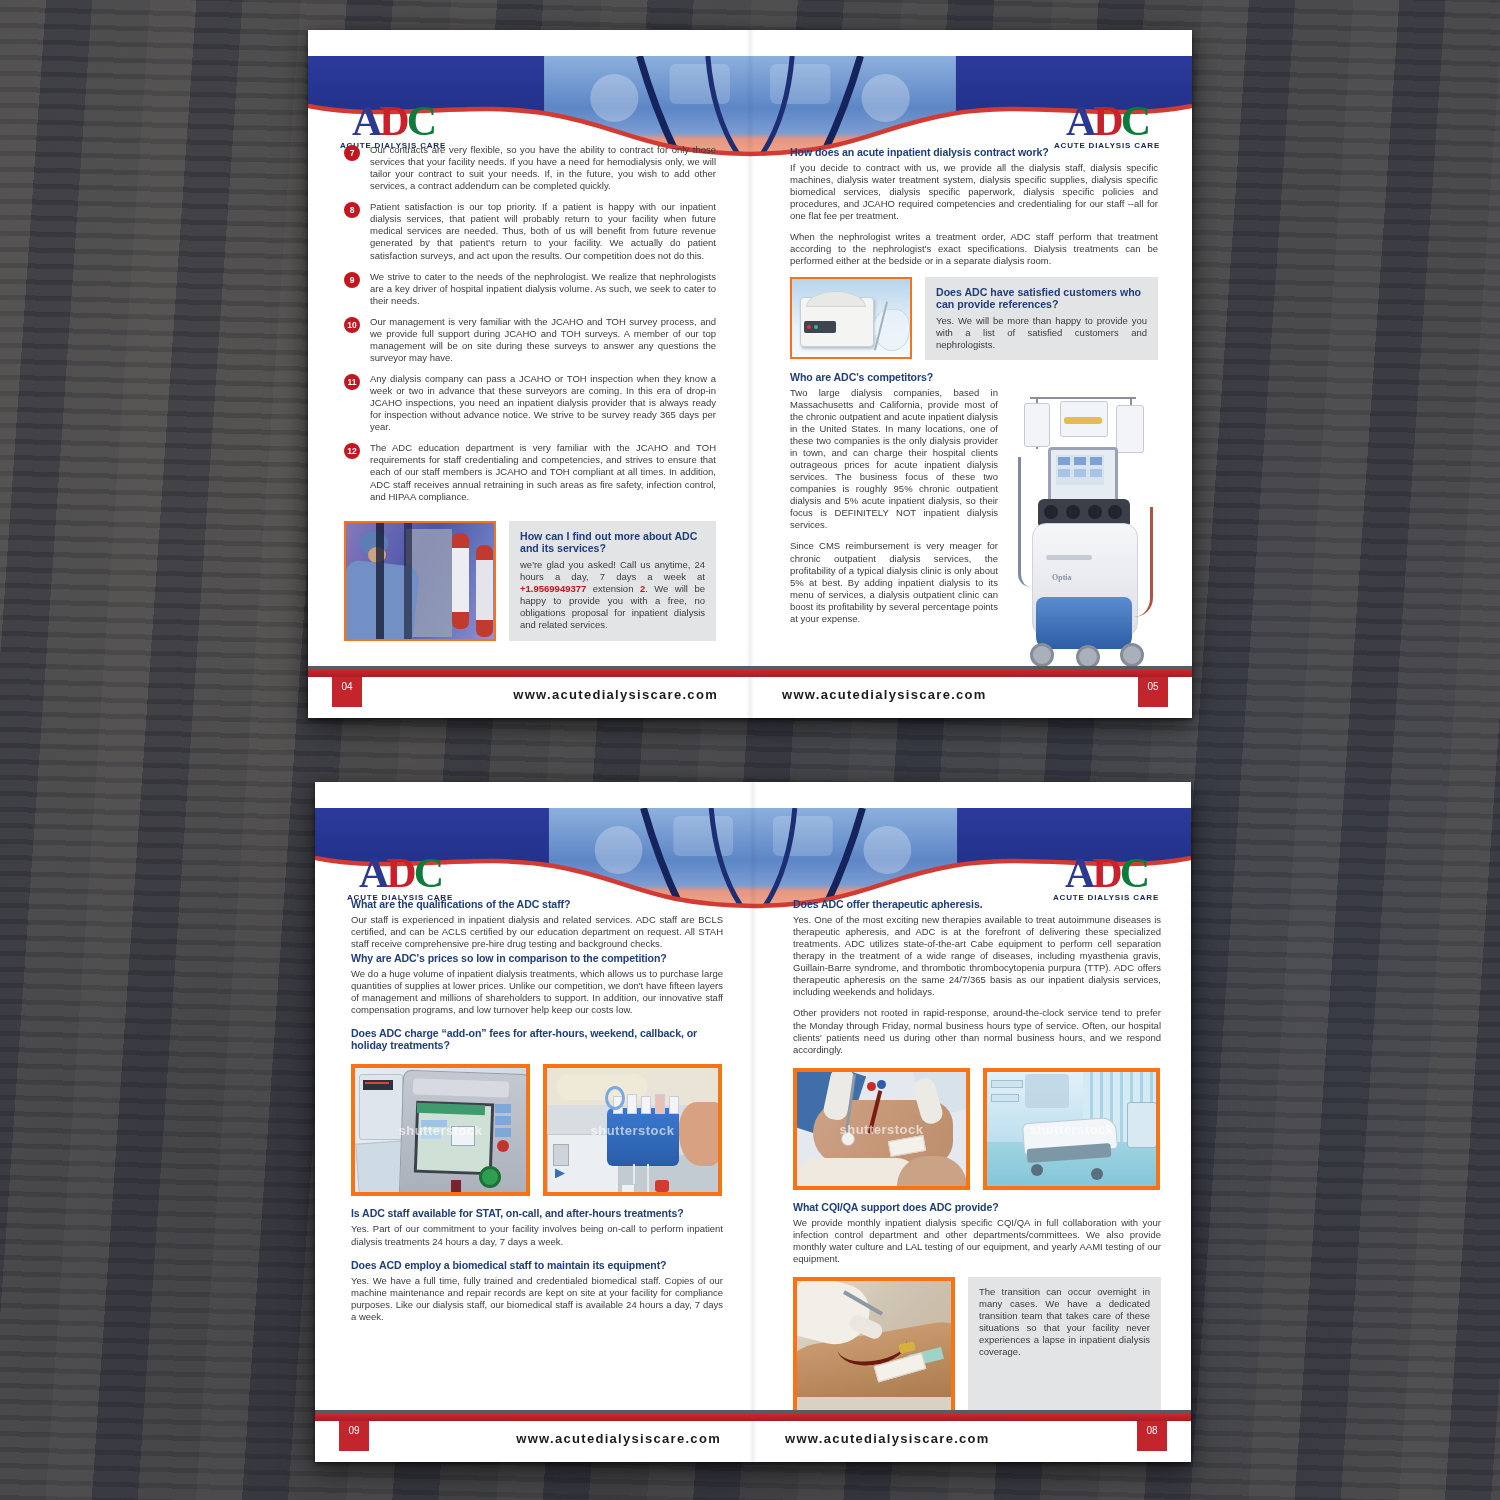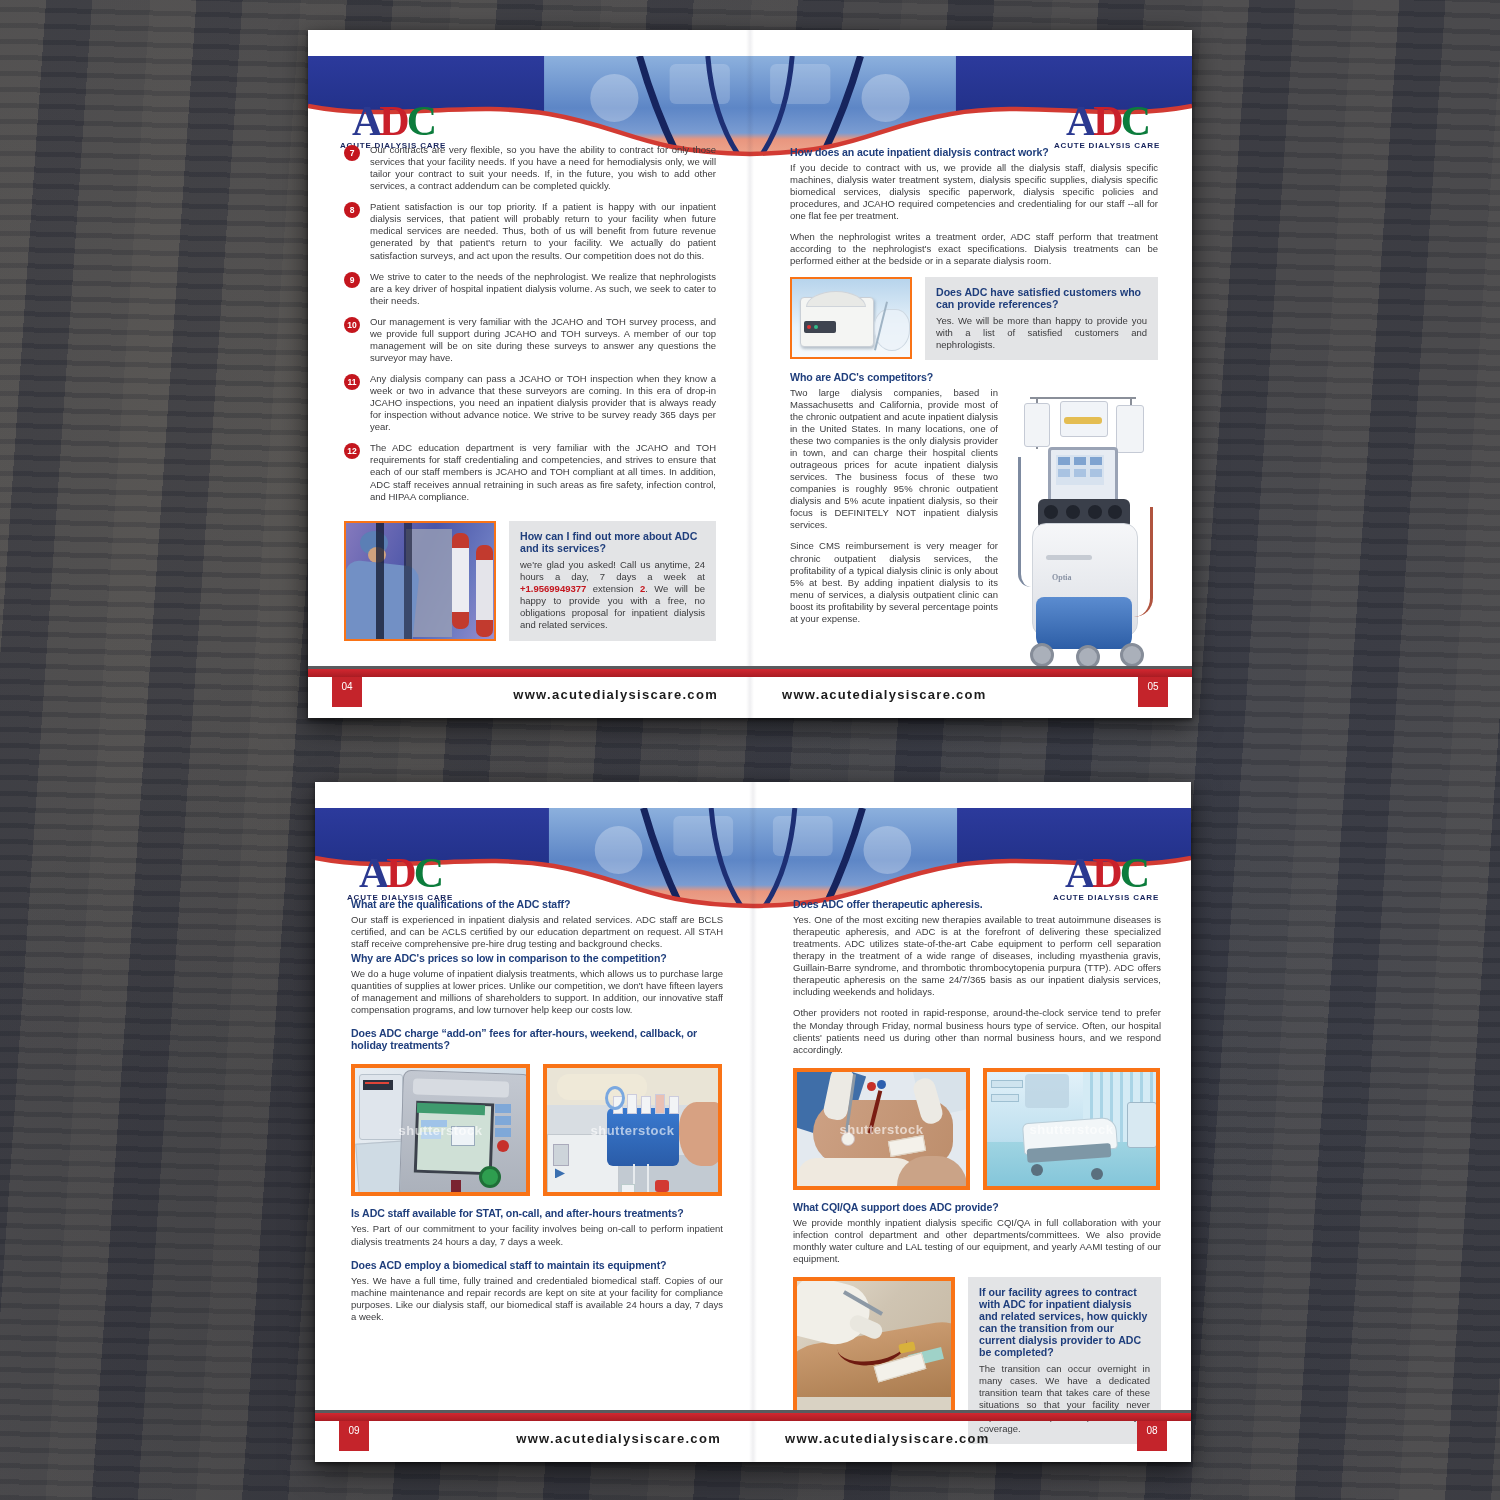--- a/index.html
+++ b/index.html
@@ -363,21 +363,20 @@
         <div class="abs" style="left:-6px;top:0px;width:78px;height:62px;background:#f1efe8;border-radius:30px 40px 50px 20px;transform:rotate(14deg);"></div>
         <div class="abs" style="left:52px;top:38px;width:34px;height:16px;background:#e9e7df;border-radius:8px;transform:rotate(24deg);"></div>
         <div class="abs" style="left:44px;top:20px;width:44px;height:4px;background:#8d99a5;transform:rotate(30deg);"></div>
         <div class="abs" style="left:40px;top:44px;width:70px;height:36px;border-bottom:4px solid #6e1a10;border-radius:50%;transform:rotate(-8deg);"></div>
         <div class="abs" style="left:102px;top:62px;width:16px;height:9px;background:#d8b13c;border-radius:2px;transform:rotate(-12deg);"></div>
         <div class="abs" style="left:112px;top:70px;width:34px;height:12px;background:#9fd2c8;transform:rotate(-14deg);"></div>
         <div class="abs" style="left:78px;top:78px;width:48px;height:15px;background:#f3f1ea;transform:rotate(-16deg);border:1px solid #dcd2c2;"></div>
         <div class="abs" style="left:0px;top:116px;width:162px;height:22px;background:#d9d2c3;"></div>
       </div>
       <div class="gray-box">
-        <h4>If our facility agrees to contract with ADC for inpatient dialysis and related services, how quickly can the transition from our current dialysis provider to ADC be completed?</h4>
         <p class="body-txt">The transition can occur overnight in many cases. We have a dedicated transition team that takes care of these situations so that your facility never experiences a lapse in inpatient dialysis coverage.</p>
       </div>
     </div>
   </div>
 
   <div class="fold"></div>
 
   <div class="sheet-footer f2">
     <div class="foot-bar"></div>
     <div class="foot-tab tab-l">09</div>

